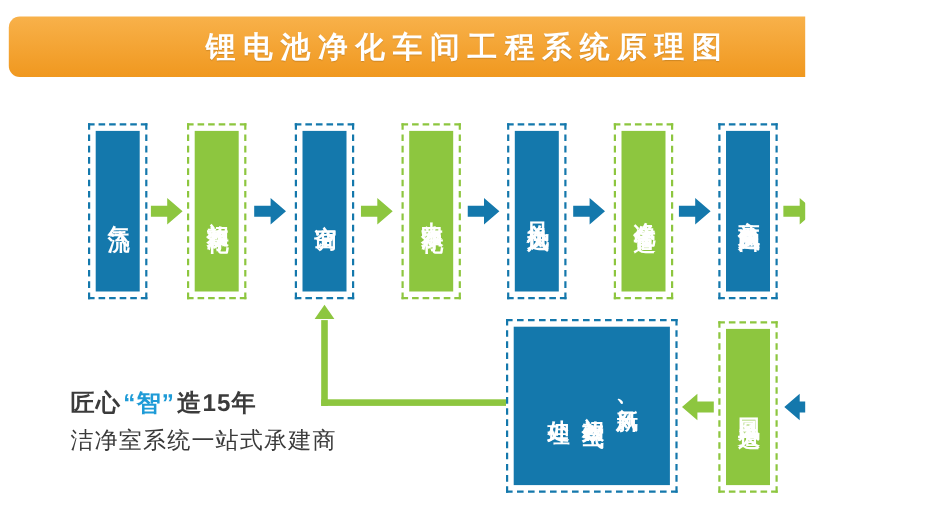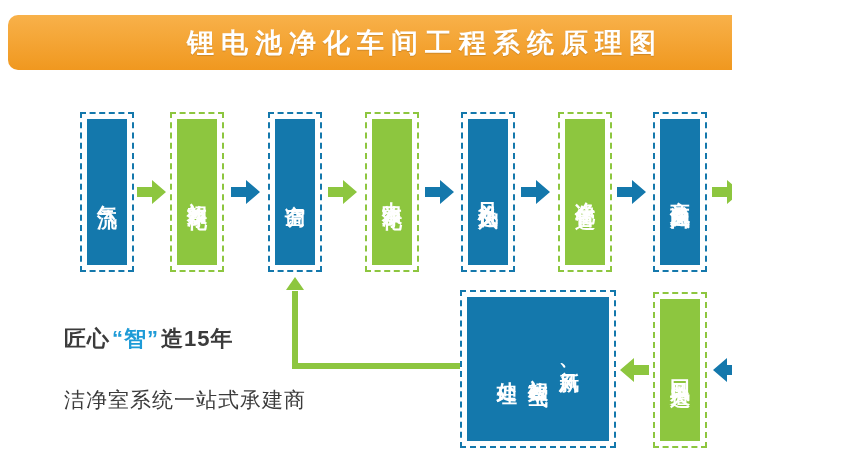--- a/index.html
+++ b/index.html
@@ -43,21 +43,21 @@
 
   
   .seg { position:absolute; }
   .seg.blue  { background:var(--blue); }
   .seg.green { background:var(--green); }
   .arrowhead { position:absolute; width:0; height:0; }
   .arrowhead.down { border-left:9px solid transparent; border-right:9px solid transparent; border-top:13px solid var(--blue); }
   .arrowhead.up   { border-left:9px solid transparent; border-right:9px solid transparent; border-bottom:13px solid var(--green); }
 
   
-  .tagline1 { position:absolute; left:64px; top:324px; font-size:22px; font-weight:bold; color:var(--text-dark); letter-spacing:1px; }
+  .tagline1 { position:absolute; left:64px; top:352px; font-size:22px; font-weight:bold; color:var(--text-dark); letter-spacing:1px; }
   .tagline1 .hl { color:var(--accent-blue); padding:0 2px; }
   .tagline2 { position:absolute; left:64px; top:386px; font-size:21px; font-weight:normal; color:var(--text-dark); letter-spacing:1px; }
 </style>
 </head>
 <body>
 
 <div class="stage">
 
   <div class="banner">
     <div class="title">锂电池净化车间工程系统原理图</div>

